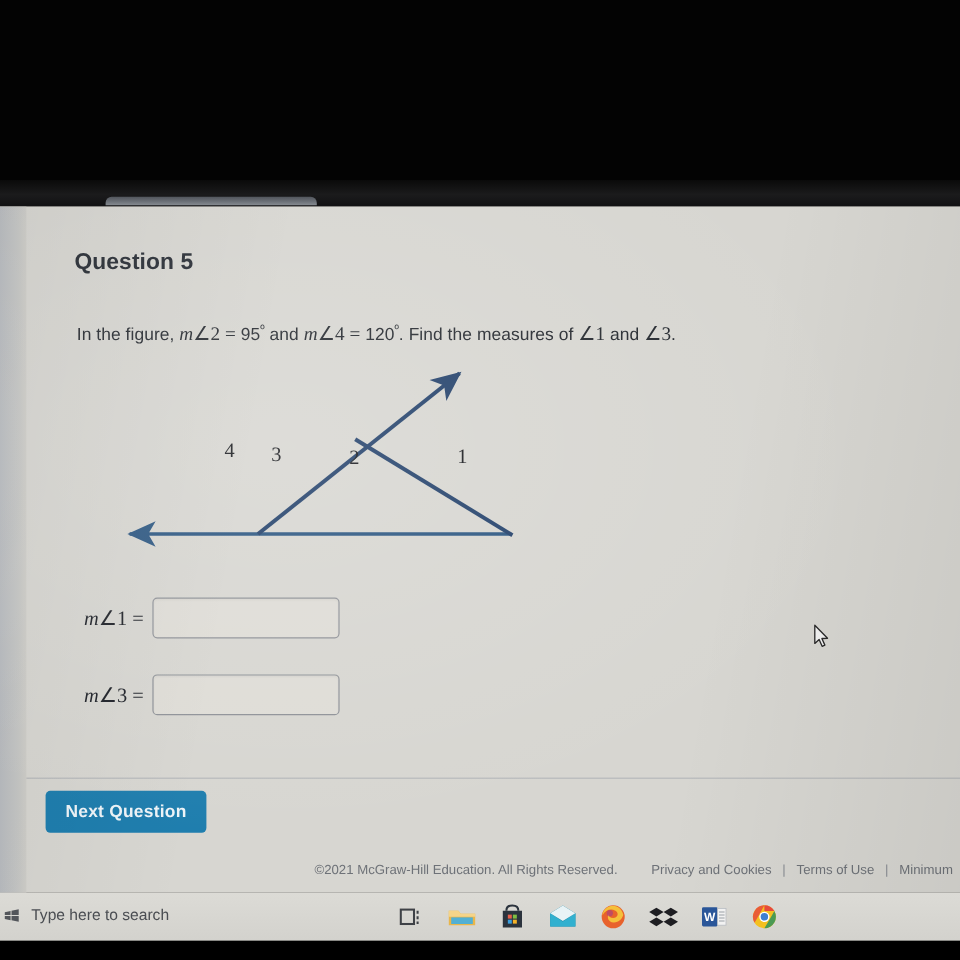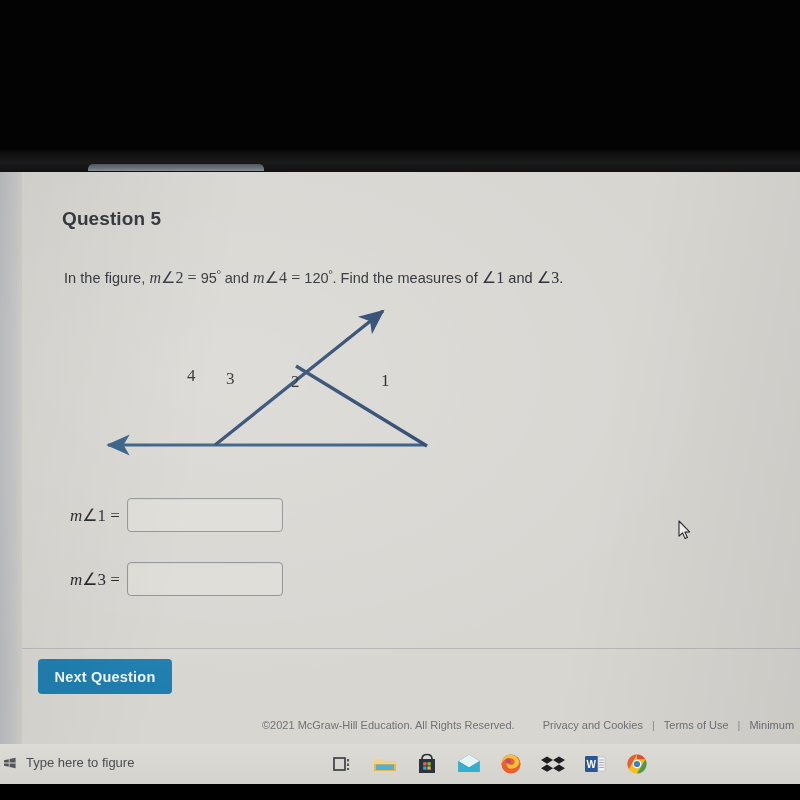--- a/index.html
+++ b/index.html
@@ -312,21 +312,21 @@
 
   <div class="taskbar">
 
     <div class="start-orb">
       <svg width="16" height="16" viewBox="0 0 16 16">
         <path d="M2,5.2 L6.8,4.2 L6.8,7.6 L2,7.6 Z M7.6,4.05 L13.6,2.8 L13.6,7.6 L7.6,7.6 Z
                  M2,8.4 L6.8,8.4 L6.8,11.8 L2,10.8 Z M7.6,8.4 L13.6,8.4 L13.6,13.2 L7.6,11.95 Z" fill="#53565b"></path>
       </svg>
     </div>
 
-    <div class="search-text">Type here to figure</div>
+    <div class="search-text">Type here to search</div>
 
     <div class="tb-icons">
 
       <svg class="tb-icon" viewBox="0 0 26 26">
         <rect x="4" y="7" width="11" height="12" fill="none" stroke="#3e4146" stroke-width="1.7"></rect>
         <line x1="18" y1="8" x2="18" y2="10.5" stroke="#3e4146" stroke-width="1.7"></line>
         <line x1="18" y1="12.5" x2="18" y2="15" stroke="#3e4146" stroke-width="1.7"></line>
         <line x1="18" y1="17" x2="18" y2="19" stroke="#3e4146" stroke-width="1.7"></line>
       </svg>
 

